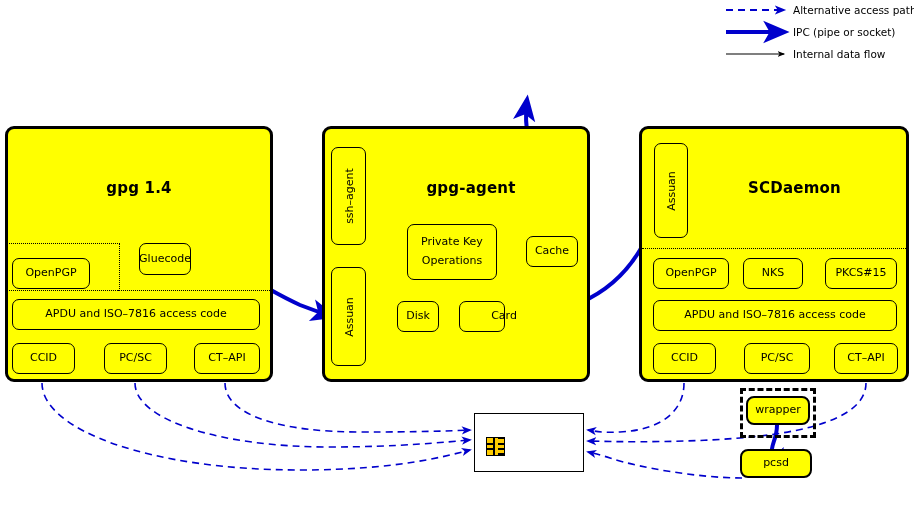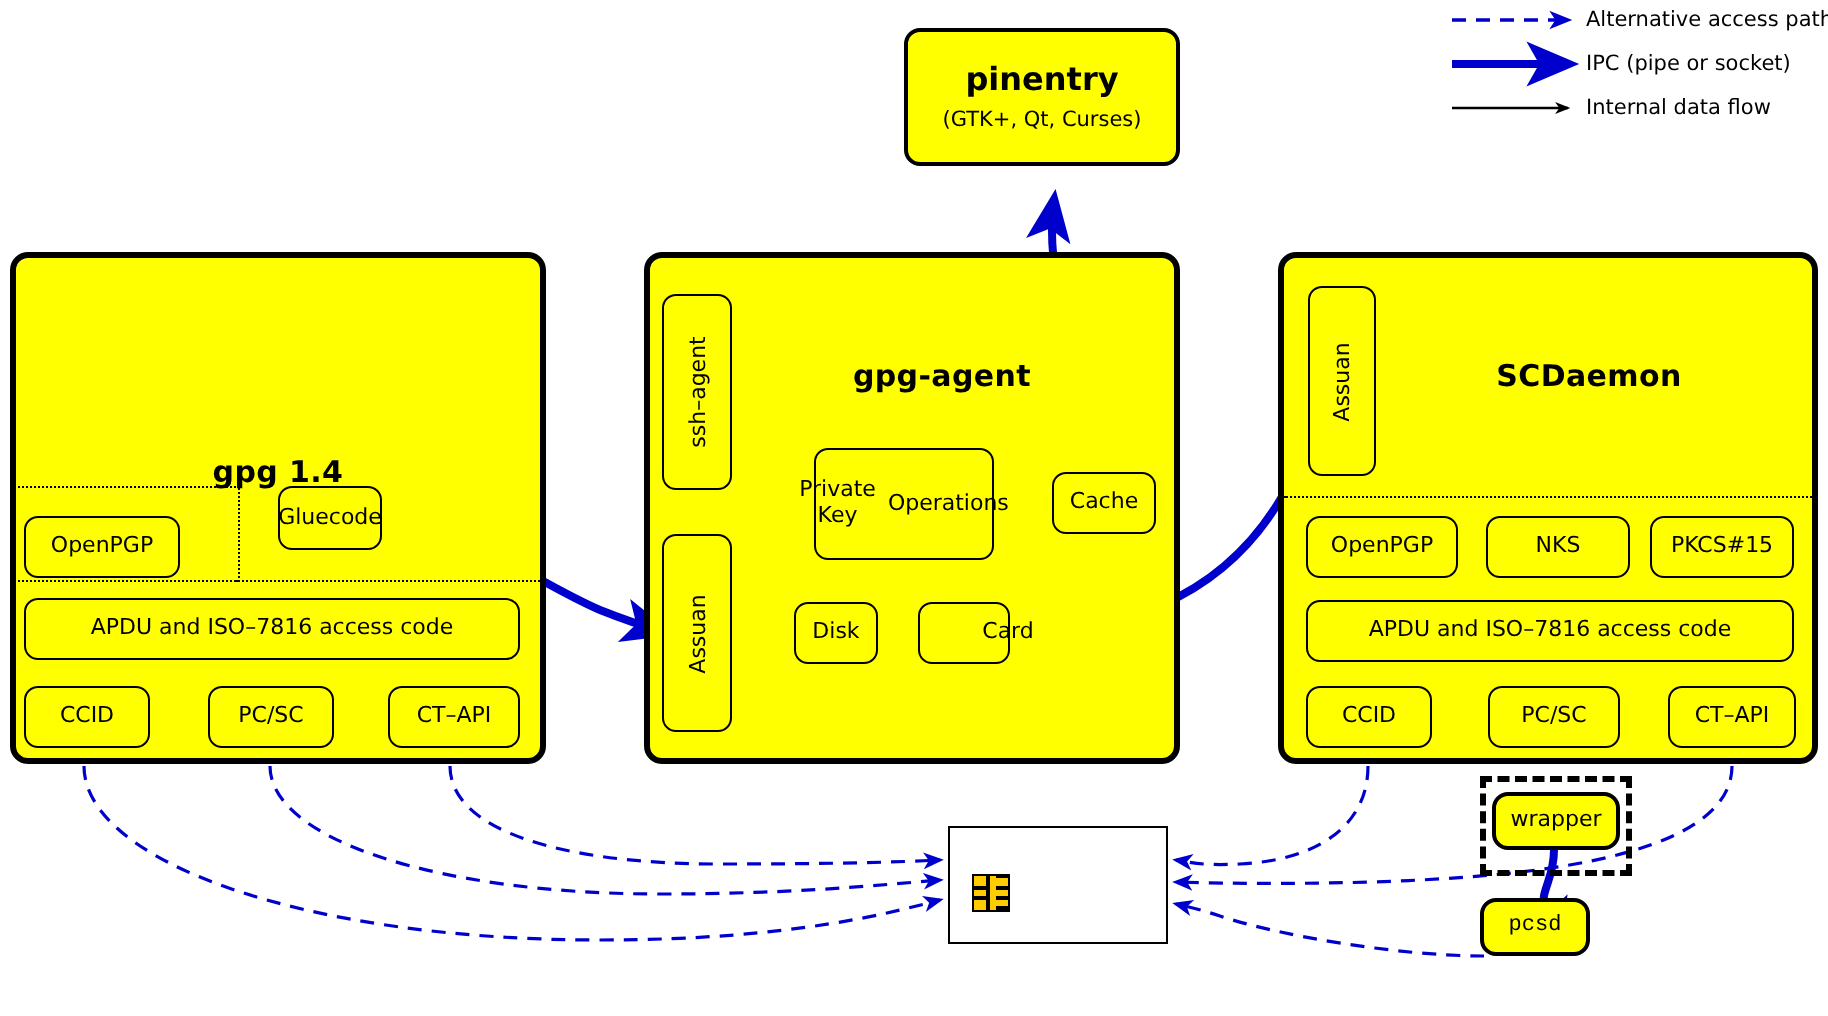--- a/index.html
+++ b/index.html
@@ -81,27 +81,23 @@
 
   <svg class="layer" viewBox="0 0 914 508">
     <path d="M726,10 L784,10" stroke="#0000cc" stroke-width="1.8" fill="none" stroke-dasharray="7,5" marker-end="url(#dashArrow)"></path>
     <path d="M726,32 L784,32" stroke="#0000cc" stroke-width="4" fill="none" marker-end="url(#ipcArrow)"></path>
     <path d="M726,54 L784,54" stroke="#000000" stroke-width="1.2" fill="none" marker-end="url(#thinArrow)"></path>
   </svg>
   <div class="legend" style="left:793px;top:4px;">Alternative access paths</div>
   <div class="legend" style="left:793px;top:26px;">IPC (pipe or socket)</div>
   <div class="legend" style="left:793px;top:48px;">Internal data flow</div>
 
-  <div class="node thick" style="left:452px;top:14px;width:138px;height:69px;flex-direction:column;gap:4px;">
-    <span class="ttl-big">pinentry</span>
-    <span class="sub">(GTK+, Qt, Curses)</span>
-  </div>
 
   <div class="panel" style="left:5px;top:126px;width:268px;height:256px;"></div>
-  <div class="panel-title" style="left:5px;top:179px;width:268px;margin-top:48px;">gpg 1.4</div>
+  <div class="panel-title" style="left:5px;top:179px;width:268px;">gpg 1.4</div>
 
   <div class="dotbox" style="left:7px;top:243px;width:113px;height:48px;"></div>
   <div class="dotline" style="left:118px;top:290px;width:152px;"></div>
 
   <div class="node" style="left:12px;top:258px;width:78px;height:31px;">
     <span class="t11">OpenPGP</span>
   </div>
   <div class="node" style="left:139px;top:243px;width:52px;height:32px;">
     <span class="t11">Gluecode</span>
   </div>
@@ -120,21 +116,21 @@
 
   <div class="panel" style="left:322px;top:126px;width:268px;height:256px;"></div>
   <div class="panel-title" style="left:356px;top:179px;width:230px;">gpg-agent</div>
 
   <div class="vnode" style="left:331px;top:147px;width:35px;height:98px;">
     <span>ssh–agent</span>
   </div>
   <div class="vnode" style="left:331px;top:267px;width:35px;height:99px;">
     <span>Assuan</span>
   </div>
-  <div class="node" style="left:407px;top:224px;width:90px;height:56px;flex-direction:row;gap:6px;">
+  <div class="node" style="left:407px;top:224px;width:90px;height:56px;flex-direction:column;gap:6px;">
     <span class="t11">Private Key</span>
     <span class="t11">Operations</span>
   </div>
   <div class="node" style="left:526px;top:236px;width:52px;height:31px;">
     <span class="t11">Cache</span>
   </div>
   <div class="node" style="left:397px;top:301px;width:42px;height:31px;">
     <span class="t11">Disk</span>
   </div>
   <div class="node" style="left:459px;top:301px;width:42px;height:31px;padding-left:44px;">
@@ -145,21 +141,21 @@
   <div class="panel-title" style="left:680px;top:179px;width:229px;">SCDaemon</div>
 
   <div class="vnode" style="left:654px;top:143px;width:34px;height:95px;">
     <span>Assuan</span>
   </div>
   <div class="dotline" style="left:642px;top:248px;width:264px;"></div>
 
   <div class="node" style="left:653px;top:258px;width:76px;height:31px;">
     <span class="t11">OpenPGP</span>
   </div>
-  <div class="node" style="left:743px;top:258px;width:72px;height:31px;">
+  <div class="node" style="left:743px;top:258px;width:60px;height:31px;">
     <span class="t11">NKS</span>
   </div>
   <div class="node" style="left:825px;top:258px;width:72px;height:31px;align-items:center;">
     <span class="t11">PKCS#15</span>
   </div>
   <div class="node" style="left:653px;top:300px;width:244px;height:31px;">
     <span class="t11">APDU and ISO–7816 access code</span>
   </div>
   <div class="node" style="left:653px;top:343px;width:63px;height:31px;">
     <span class="t11">CCID</span>
@@ -169,21 +165,21 @@
   </div>
   <div class="node" style="left:834px;top:343px;width:64px;height:31px;">
     <span class="t11">CT–API</span>
   </div>
 
   <div class="dashbox" style="left:740px;top:388px;width:76px;height:50px;"></div>
   <div class="node thick" style="left:746px;top:396px;width:64px;height:29px;">
     <span class="t11">wrapper</span>
   </div>
 
-  <div class="node thick" style="left:740px;top:449px;width:55px;height:29px;font-family:Liberation Mono, monospace;">
+  <div class="node thick" style="left:740px;top:449px;width:72px;height:29px;">
     <span class="t11">pcsd</span>
   </div>
 
   <div class="card" style="left:474px;top:413px;width:110px;height:59px;"></div>
   <div class="chip" style="left:486px;top:437px;width:19px;height:19px;">
     <i style="left:-1px;top:5px;width:7px;height:2px;"></i>
     <i style="left:-1px;top:10px;width:7px;height:2px;"></i>
     <i style="left:6px;top:-1px;width:2px;height:19px;"></i>
     <i style="left:11px;top:-1px;width:7px;height:2px;"></i>
     <i style="left:11px;top:5px;width:7px;height:2px;"></i>

